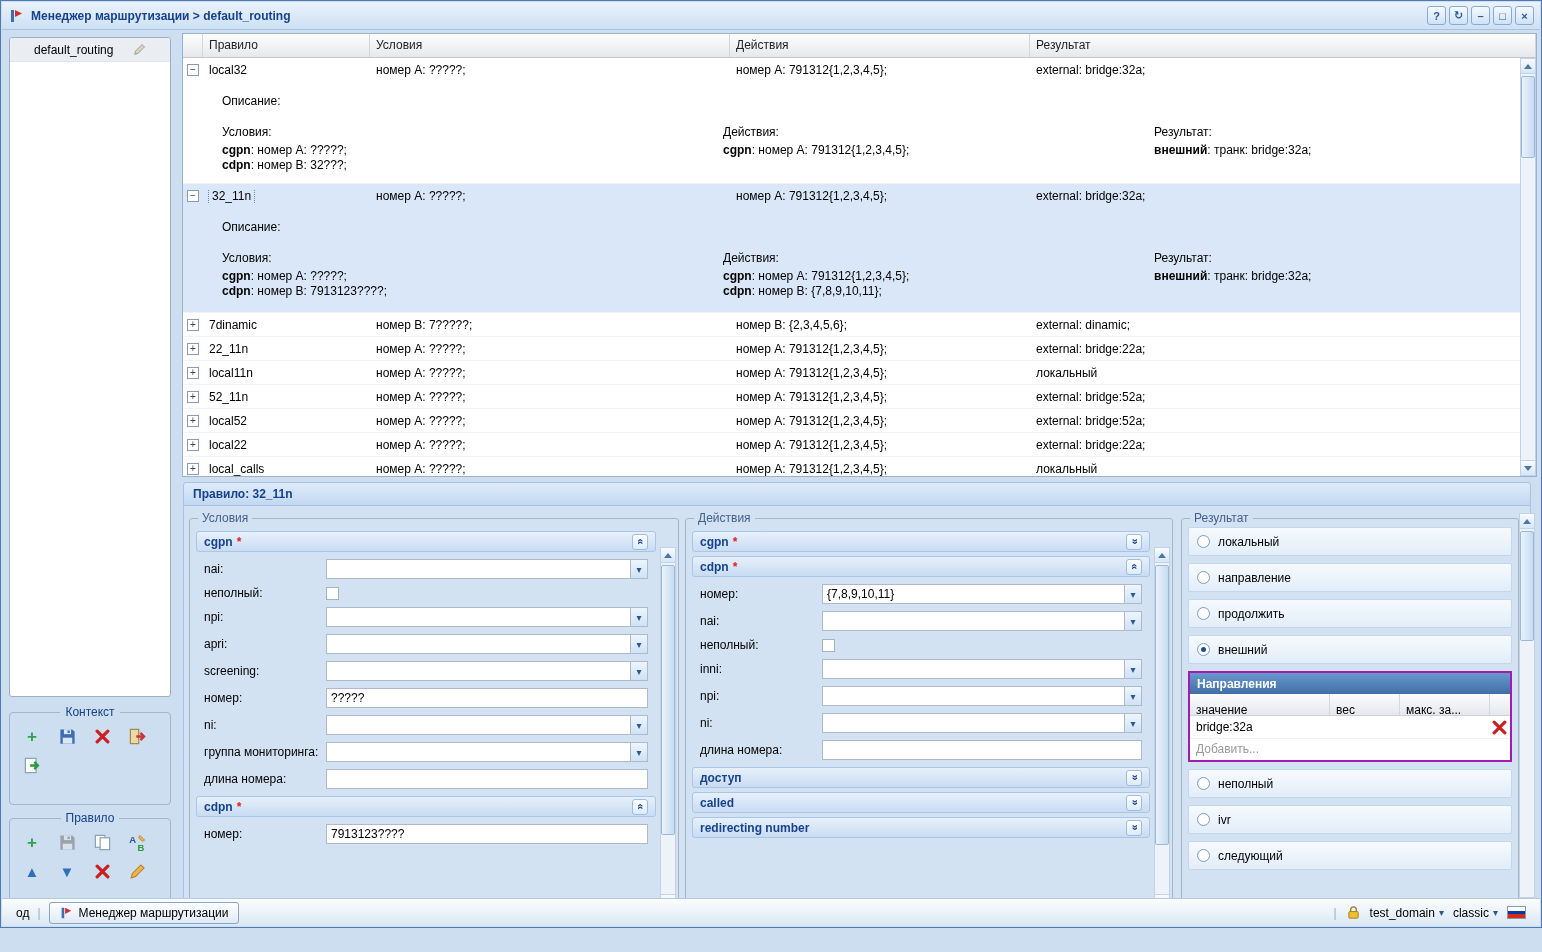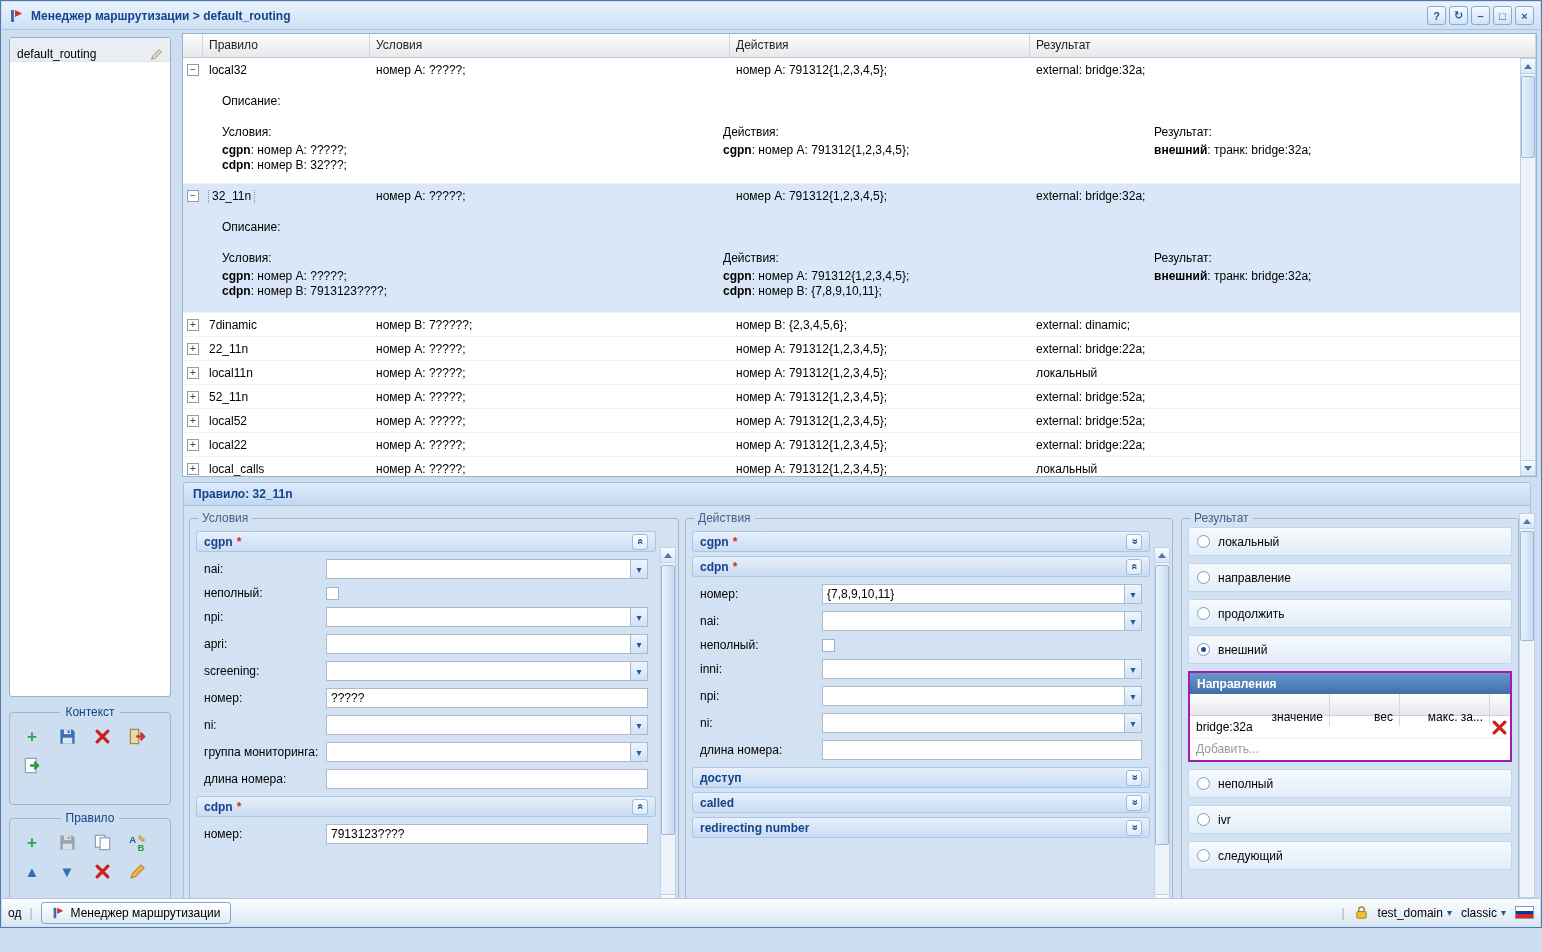--- a/index.html
+++ b/index.html
@@ -13,21 +13,21 @@
     border-bottom:1px solid #aac4e0; }
   .title { color:#15428b; font-weight:bold; margin-left:7px; }
   .win-controls { margin-left:auto; display:flex; gap:3px; }
   .win-btn { width:19px; height:19px; border:1px solid #86aad4; border-radius:3px;
     background:linear-gradient(#f6faff,#cfe2f6); color:#2a5892; font-size:11px; font-weight:bold;
     display:flex; align-items:center; justify-content:center; cursor:default; }
 
   
   .side-list { position:absolute; left:8px; top:36px; width:162px; height:660px; background:#fff;
     border:1px solid #9ab0c9; border-radius:3px; overflow:hidden; }
-  .list-item { height:24px; display:flex; align-items:flex-end; padding:0 7px;
+  .list-item { height:24px; display:flex; align-items:center; padding:0 24px;
     background:#eaeef3; border-bottom:1px solid #e0e4ea; }
   .list-item .lbl { flex:1; }
 
   .tool-group { position:absolute; left:8px; width:162px; border:1px solid #9fb6d0; border-radius:4px; padding:1px 6px 4px; }
   .tool-group legend { color:#15428b; padding:0 5px; margin:0 auto; }
   .tool-row { display:flex; align-items:center; gap:15px; padding:6px 6px 3px; }
   .tool-ico { width:20px; height:20px; display:flex; align-items:center; justify-content:center; cursor:default; }
   .ico-plus { color:#2da44e; font-weight:bold; font-size:17px; line-height:17px; }
   .ico-arrow { color:#2f6fb8; font-size:15px; line-height:15px; }
 
@@ -111,31 +111,31 @@
   .opt-row { height:29px; background:linear-gradient(#f6fafd,#e2edf9); border:1px solid #c2d6ec;
     border-radius:2px; display:flex; align-items:center; padding:0 8px; margin:0 0 7px; }
   .radio { width:13px; height:13px; flex:0 0 13px; border:1px solid #7d9cbf; border-radius:50%;
     background:#fff; margin-right:8px; position:relative; }
   .radio.sel::after { content:""; position:absolute; left:3px; top:3px; width:5px; height:5px;
     border-radius:50%; background:#1e4d8c; }
   .dir-block { border:2px solid #a21caf; margin:0 0 7px; background:#fff; }
   .dir-hdr { height:21px; background:linear-gradient(#6898cc,#3f6fa5); color:#fff; font-weight:bold;
     display:flex; align-items:center; padding:0 7px; }
   .dir-cols { display:flex; background:linear-gradient(#fdfdfd,#e4e7ec); border-bottom:1px solid #cdd2da; height:22px; }
-  .dir-col { padding:16px 6px; border-right:1px solid #d4d9e0; overflow:hidden; white-space:nowrap;text-align:right; }
+  .dir-col { padding:9px 6px; border-right:1px solid #d4d9e0; overflow:hidden; white-space:nowrap; }
   .dc-0 { width:140px; flex:0 0 140px; } .dc-1 { width:70px; flex:0 0 70px; } .dc-2 { flex:1; } .dc-3 { width:20px; flex:0 0 20px; border-right:none; }
   .dir-row { height:23px; display:flex; align-items:center; padding:0 6px; position:relative;
     border-bottom:1px solid #eef1f5; }
   .dir-del { position:absolute; right:3px; top:4px; cursor:default; }
   .dir-add { height:21px; color:#999; padding:3px 6px; }
 
   
   .statusbar { position:absolute; left:1px; right:1px; bottom:1px; height:28px;
     background:linear-gradient(#fbfdfe,#dbe7f3); border-top:1px solid #b6c8dc;
-    display:flex; align-items:center; padding:0 6px; gap:8px; }
+    display:flex; align-items:center; padding:0 14px; gap:8px; }
   .sb-divider { color:#9ab0c6; }
   .sb-btn { height:22px; border:1px solid #8aa6c6; border-radius:3px;
     background:linear-gradient(#ffffff,#dfeaf6); display:flex; align-items:center; gap:6px; padding:0 9px; cursor:default; }
   .sb-right { margin-left:auto; display:flex; align-items:center; gap:9px; }
   .sb-combo { display:flex; align-items:center; gap:4px; cursor:default; }
   .sb-arrow-glyph { color:#2a5892; font-size:10px; }
   .flag { width:19px; height:13px; border:1px solid #8899aa;
     background:linear-gradient(#ffffff 0 33%, #0039a6 33% 66%, #d52b1e 66% 100%); }
 </style>
 </head>

